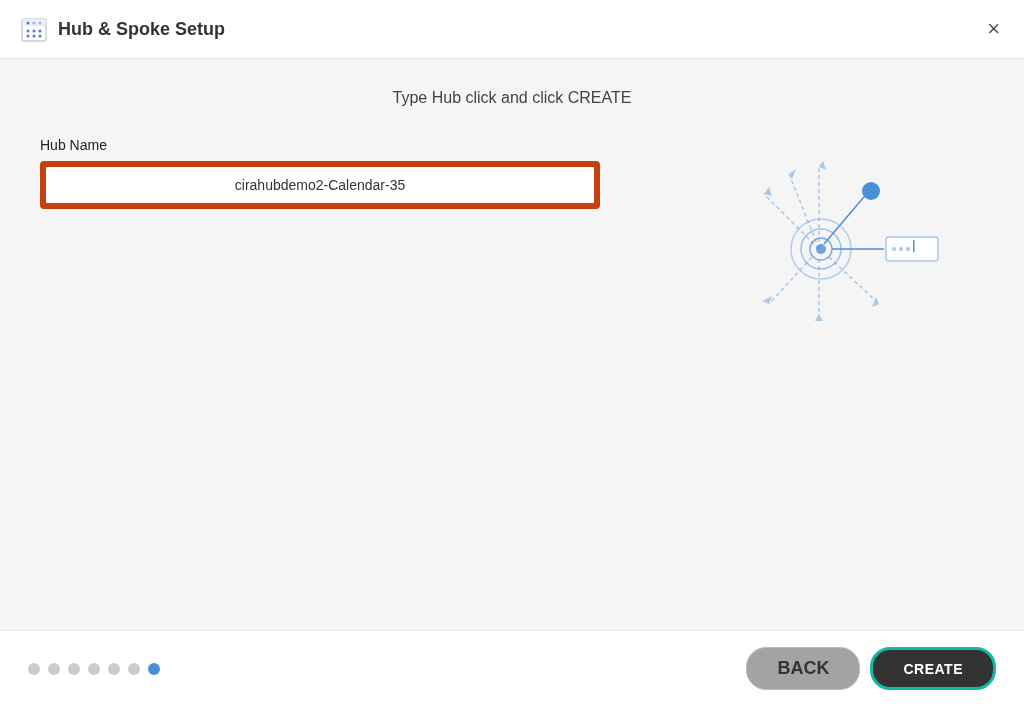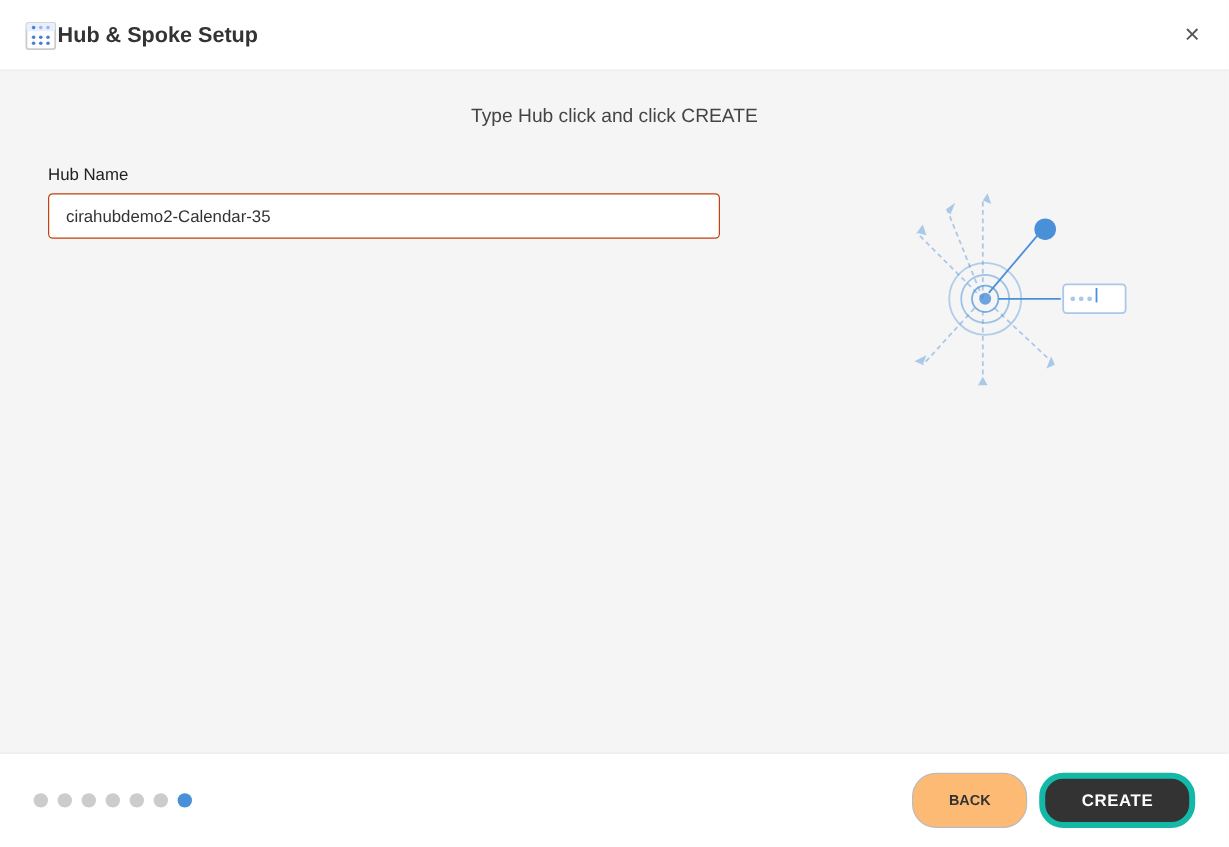--- a/index.html
+++ b/index.html
@@ -25,20 +25,21 @@
       display: flex;
       align-items: center;
       justify-content: space-between;
       padding: 14px 20px;
       border-bottom: 1px solid #e5e5e5;
       background: #fff;
     }
     .modal-title-area {
       display: flex;
       align-items: center;
+      gap: 10px;
     }
     .modal-title {
       font-size: 18px;
       font-weight: 600;
       color: #333;
     }
     .calendar-icon {
       width: 28px;
       height: 28px;
     }
@@ -69,26 +70,27 @@
     .form-label {
       font-size: 14px;
       font-weight: 400;
       color: #222;
       margin-bottom: 8px;
       display: block;
     }
     .form-input {
       width: 100%;
       padding: 10px 14px;
-      border: 1px solid #c2410c;
+      border: 6px solid #c2410c;
       border-radius: 4px;
       font-size: 14px;
       color: #333;
       background: #fff;
       outline: none;
+      text-align: center;
     }
     
     .diagram-area {
       position: absolute;
       right: 80px;
       top: 90px;
       width: 220px;
       height: 200px;
     }
     .diagram-svg {
@@ -116,32 +118,32 @@
       background: #ccc;
     }
     .dot.active {
       background: #4a90d9;
     }
     .footer-buttons {
       display: flex;
       gap: 10px;
     }
     .btn-back {
-      background: #fdba74;
+      background: #a3a3a3;
       border: 1px solid #bbb;
       border-radius: 20px;
       padding: 10px 30px;
-      font-size: 12px;
+      font-size: 18px;
       font-weight: 600;
       color: #333;
       cursor: pointer;
     }
     .btn-create {
       background: #333;
-      border: 5px solid #14b8a6;
+      border: 3px solid #14b8a6;
       border-radius: 20px;
       padding: 10px 30px;
       font-size: 14px;
       font-weight: 700;
       color: #fff;
       cursor: pointer;
       letter-spacing: 0.5px;
     }
   </style>
 </head>

